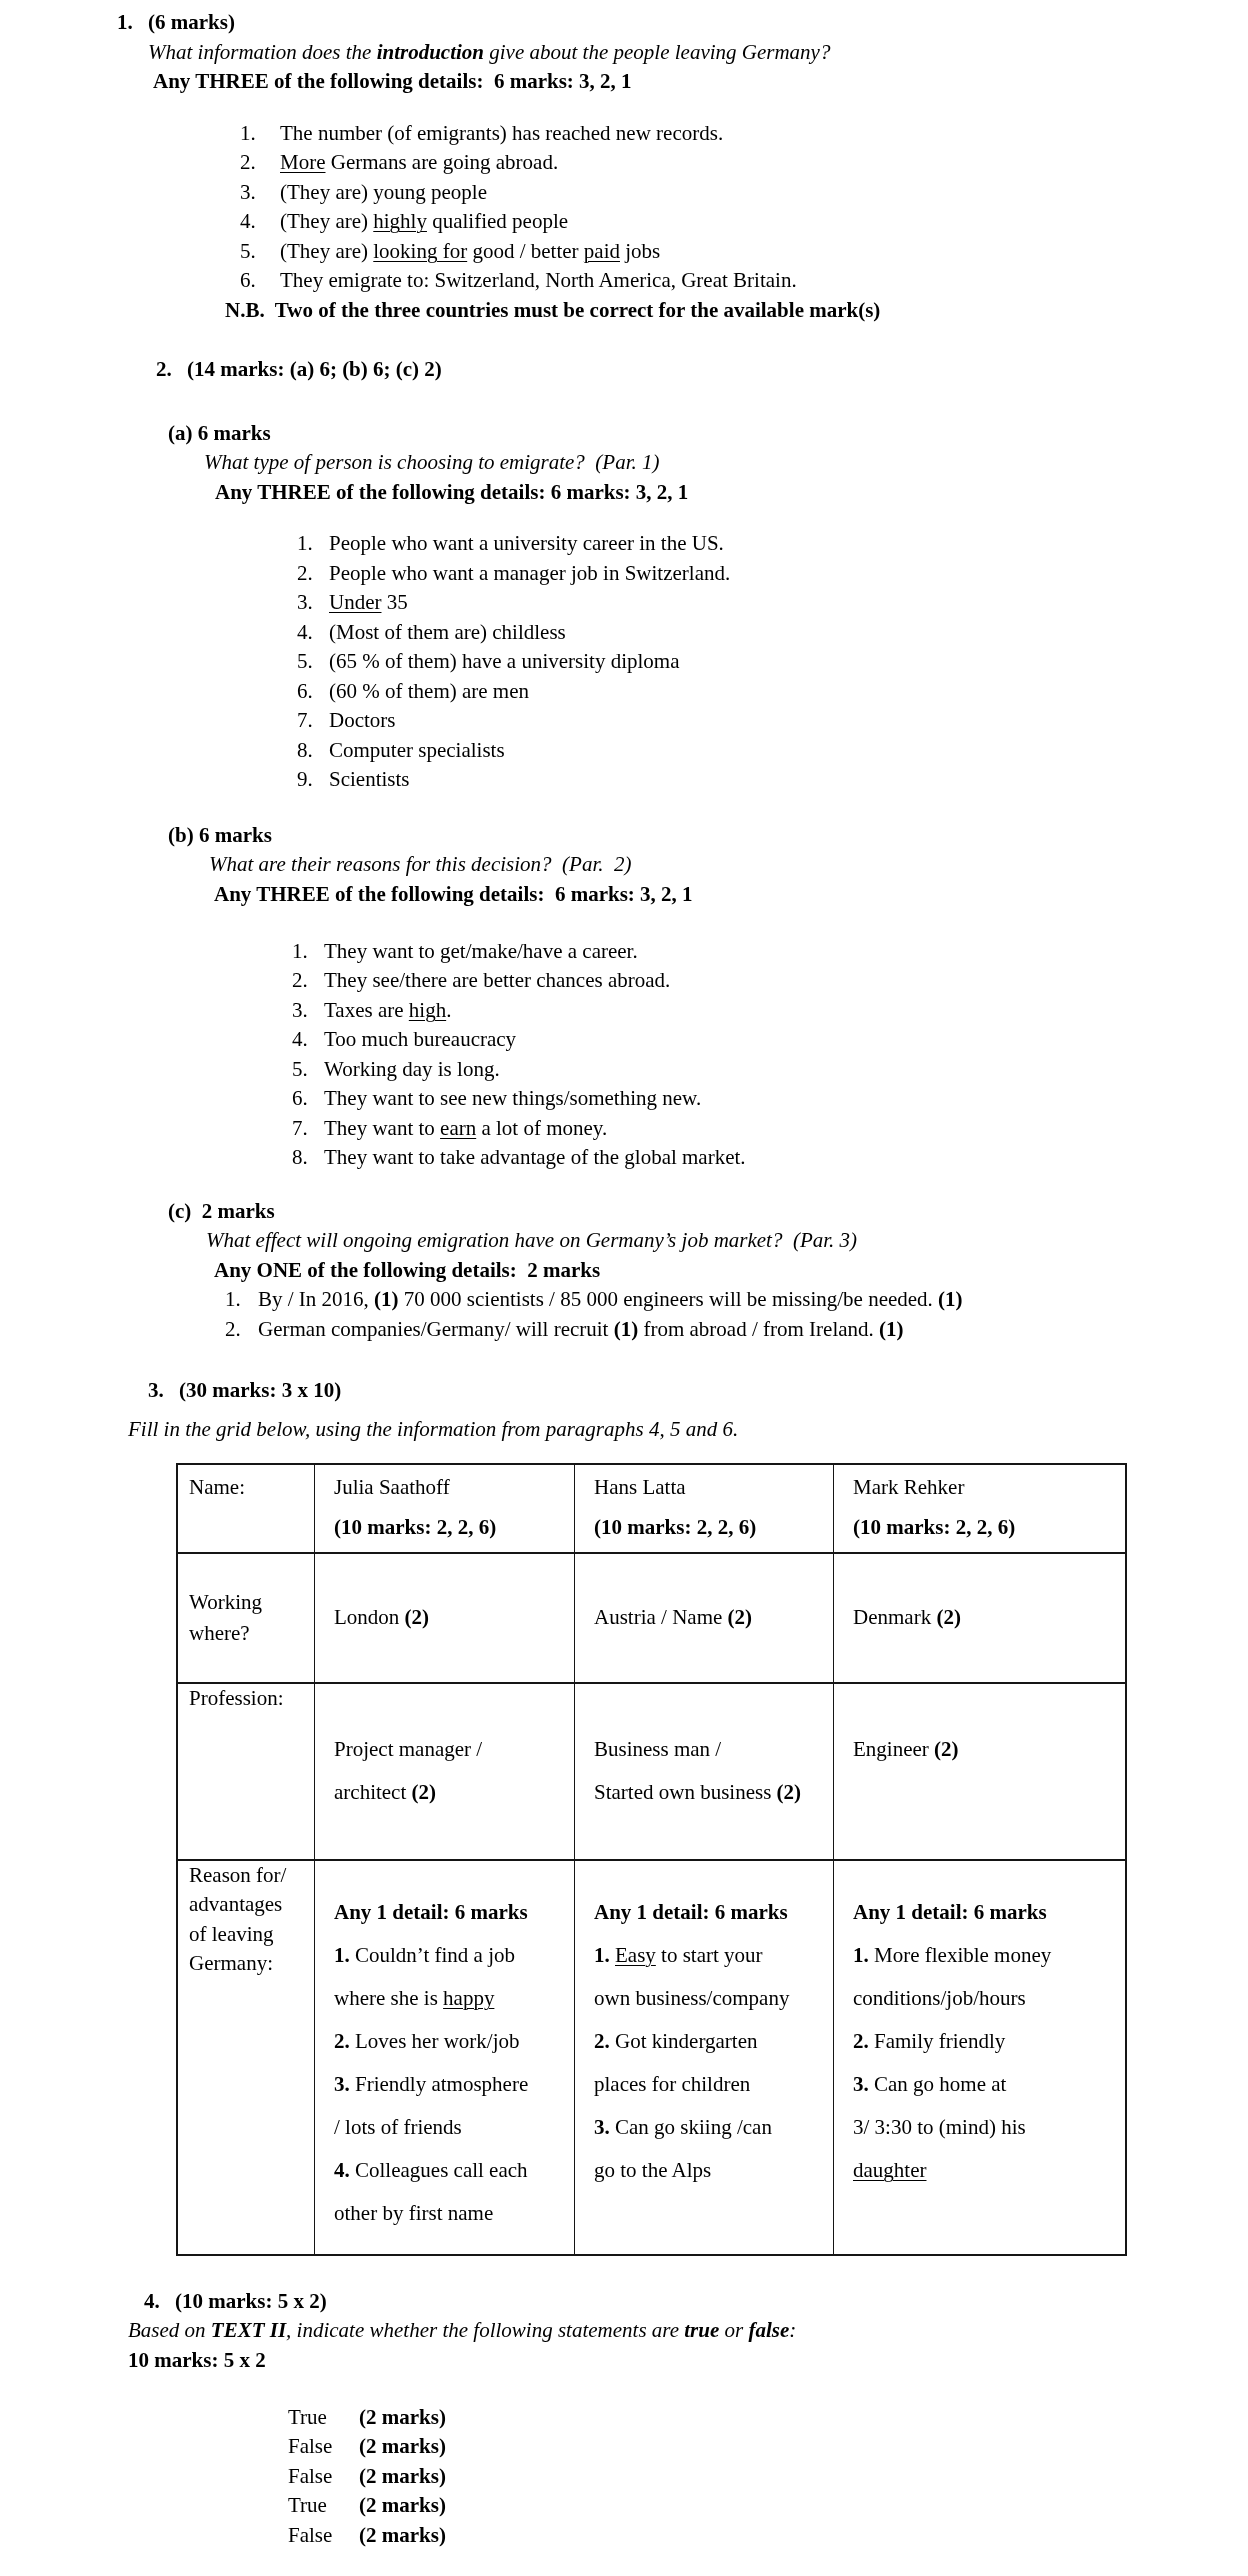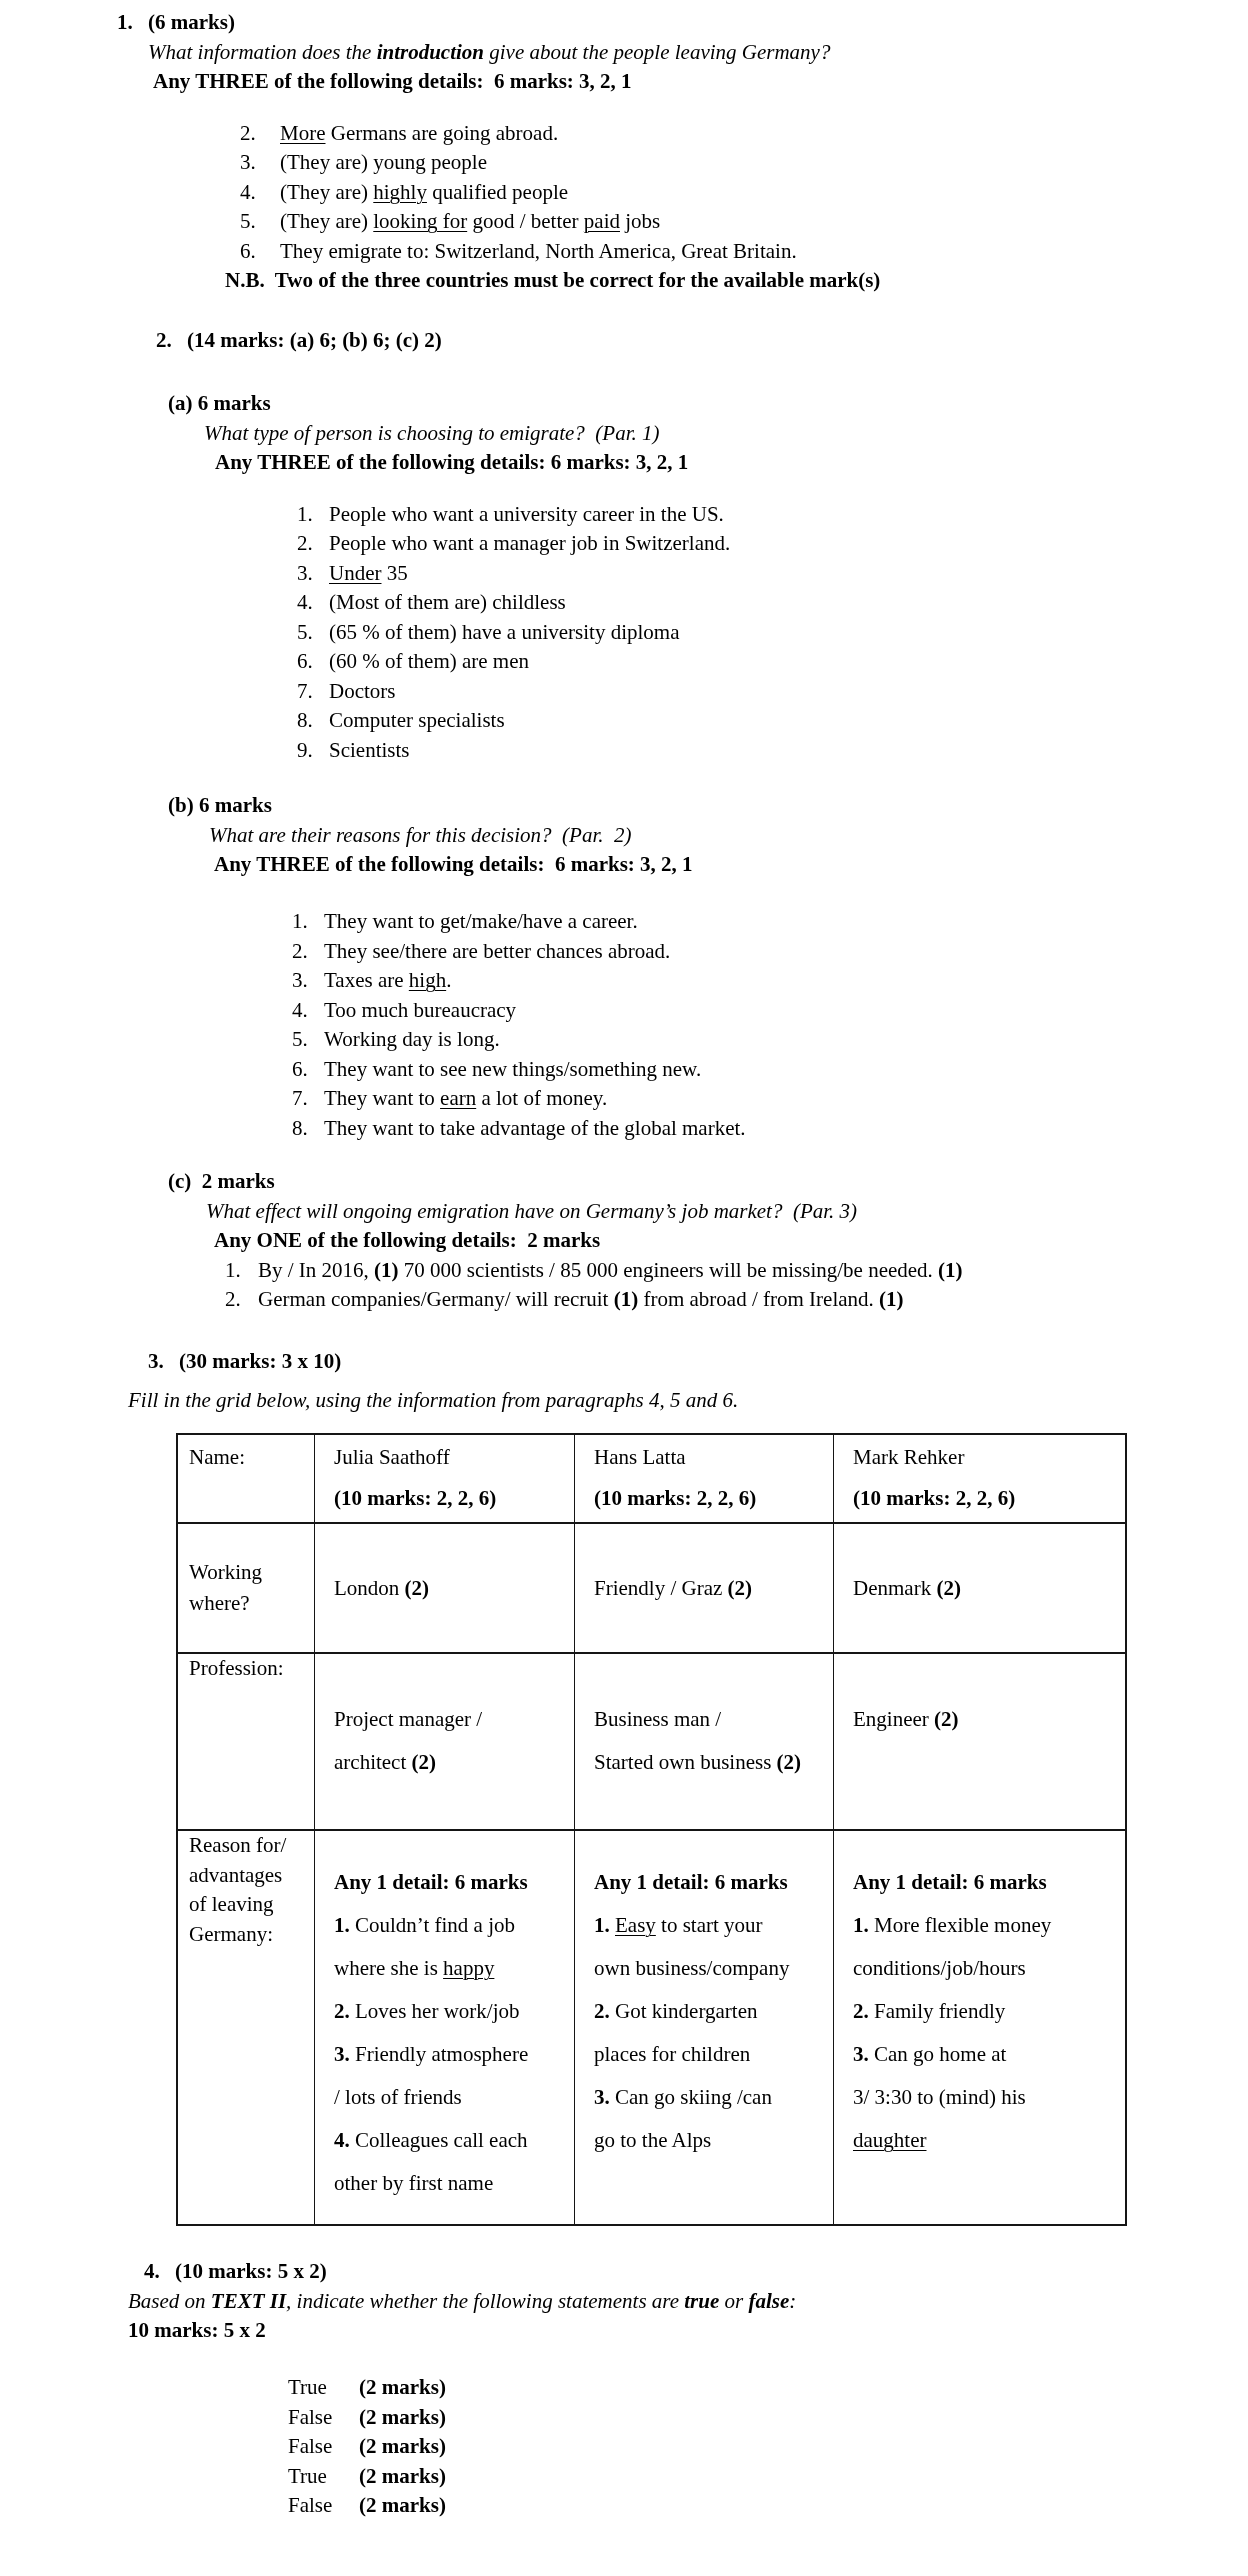--- a/index.html
+++ b/index.html
@@ -52,20 +52,21 @@
 <body>
 
 <div class="page" style="padding-top:8.2px;">
 
   <section>
     <div class="line b" style="margin-left:117px;"><span class="hnum">1.</span><span>(6 marks)</span></div>
     <div class="line" style="margin-left:148px;"><span class="i">What information does the </span><span class="b i">introduction</span><span class="i"> give about the people leaving Germany?</span></div>
     <div class="line b" style="margin-left:153px;">Any THREE of the following details:  6 marks: 3, 2, 1</div>
     <div style="margin-left:240px;margin-top:22px;">
 
+        <div class="li"><span class="num numw58">1.</span><span><span>The number (of emigrants) has reached new records.</span></span></div>
 
         <div class="li"><span class="num numw58">2.</span><span><span class="u">More</span><span> Germans are going abroad.</span></span></div>
 
         <div class="li"><span class="num numw58">3.</span><span><span>(They are) young people</span></span></div>
 
         <div class="li"><span class="num numw58">4.</span><span><span>(They are) </span><span class="u">highly</span><span> qualified people</span></span></div>
 
         <div class="li"><span class="num numw58">5.</span><span><span>(They are) </span><span class="u">looking for</span><span> good / better </span><span class="u">paid</span><span> jobs</span></span></div>
 
         <div class="li"><span class="num numw58">6.</span><span><span>They emigrate to: Switzerland, North America, Great Britain.</span></span></div>
@@ -163,21 +164,21 @@
 
       <div class="c lbl r2">
 
       <div class="wline">Working</div>
           <div class="wline">where?</div>
         </div>
       <div class="c r2">
         <div class="line"><span>London </span><span class="b">(2)</span></div>
       </div>
       <div class="c r2">
-        <div class="line"><span>Friendly / Graz </span><span class="b">(2)</span></div>
+        <div class="line"><span>Austria / Name </span><span class="b">(2)</span></div>
       </div>
       <div class="c r2 lastc">
         <div class="line"><span>Denmark </span><span class="b">(2)</span></div>
       </div>
 
       <div class="c lbl r3lbl">
         <div class="line">Profession:</div>
       </div>
       <div class="c r3">
 

